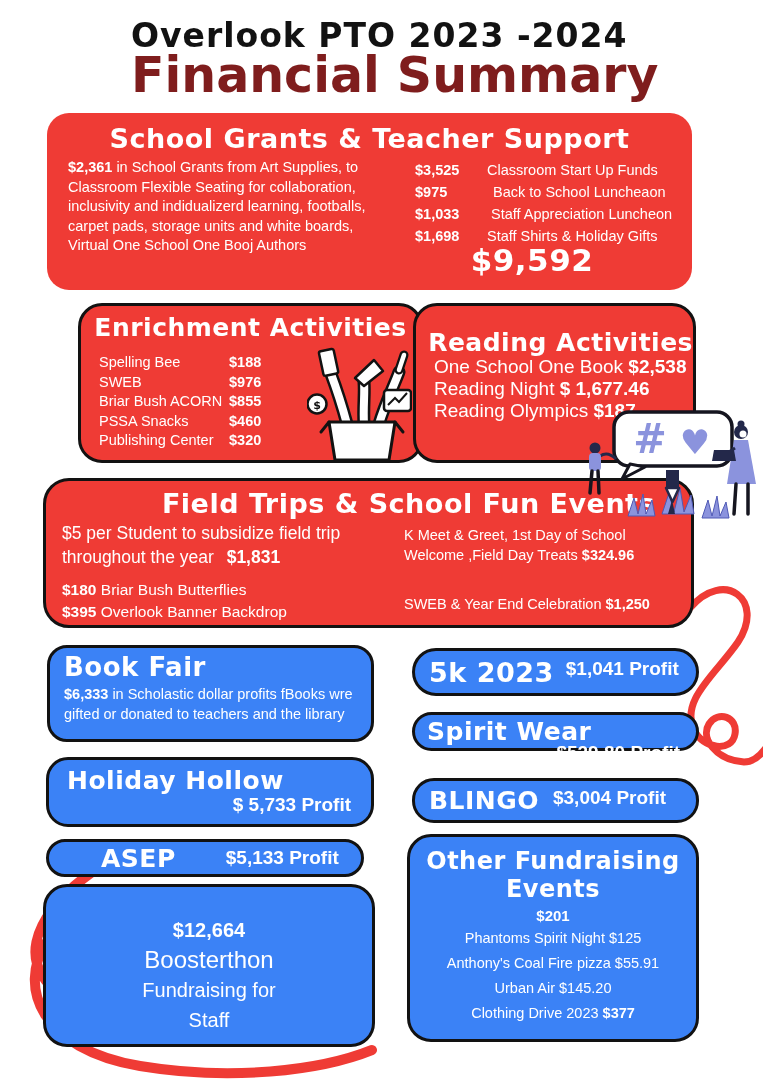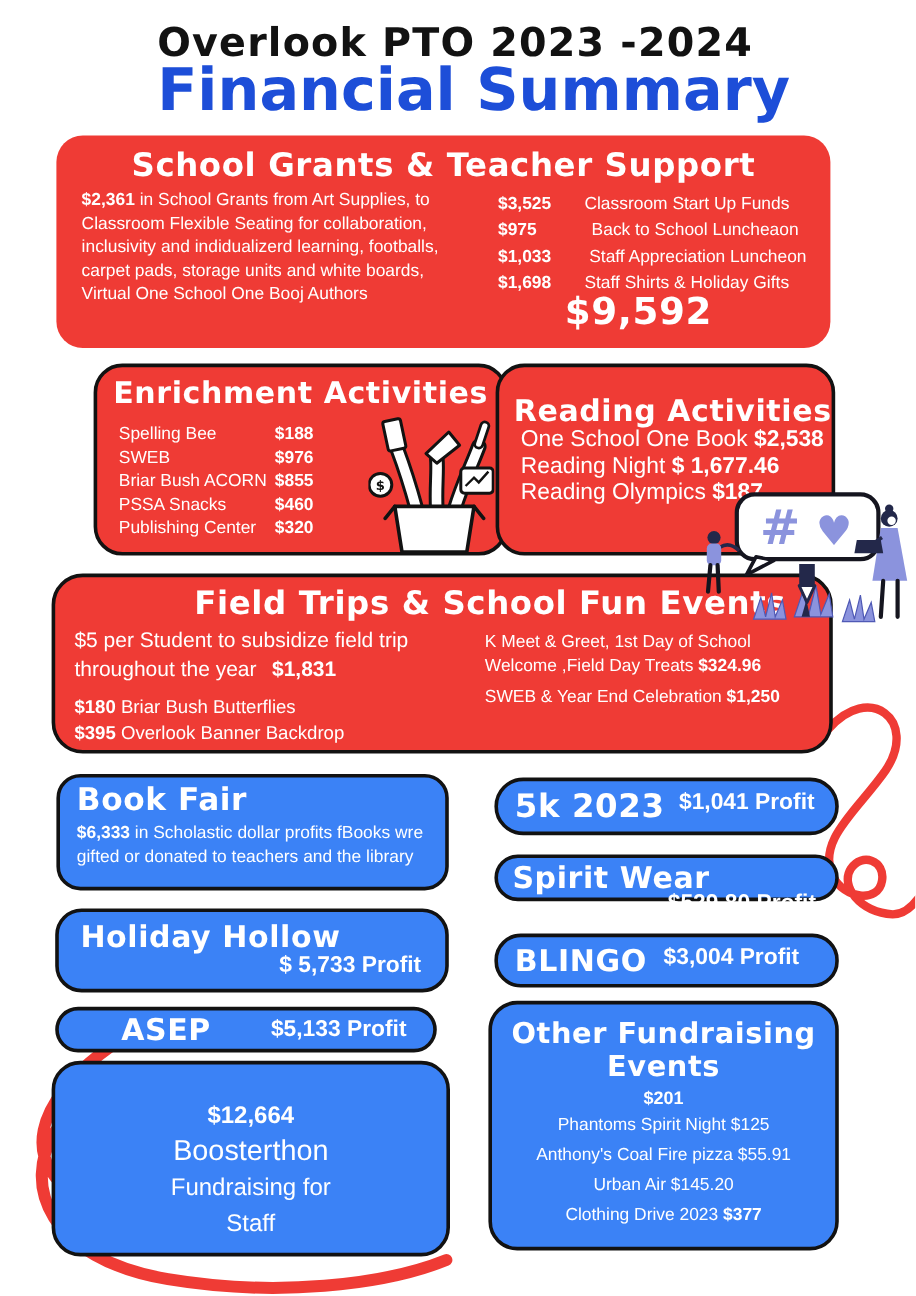--- a/index.html
+++ b/index.html
@@ -6,21 +6,21 @@
   .canvas {
     position:relative; width:763px; height:1080px; background:#ffffff;
     overflow:hidden; font-family:"Liberation Sans", sans-serif; color:#fff;
   }
   .hand { font-family:"DejaVu Sans", sans-serif; font-weight:bold; letter-spacing:.5px; }
   .abs { position:absolute; }
   .redbox { position:absolute; background:#ef3b35; border-radius:22px; color:#fff; box-sizing:border-box; }
   .bordered { border:3.5px solid #121212; }
   .graybox { position:absolute; background:#3b82f6; border:3.5px solid #121212; border-radius:22px; color:#fff; box-sizing:border-box; }
   .title1 { position:absolute; left:131px; top:16px; font-size:33px; color:#121212; letter-spacing:1px; }
-  .title2 { position:absolute; left:131px; top:47px; font-size:49px; color:#1d4ed8; letter-spacing:0; }
+  .title2 { position:absolute; left:131px; top:47px; font-size:49px; color:#7f1d1d; letter-spacing:0; }
   .boxtitle { position:absolute; left:0; right:0; text-align:center; color:#fff; }
   .row { display:flex; }
   .amt { font-weight:bold; }
   .softline { line-height:19.5px; font-size:14.5px; }
   svg text { font-family:"DejaVu Sans", sans-serif; }
   .plist div { line-height:25px; }
 </style>
 </head>
 <body>
 
@@ -123,21 +123,21 @@
     <div class="abs" style="left:16px; top:40px; width:340px; font-size:17.5px; line-height:24px;">
       <span>$5 per Student to subsidize field trip throughout the year</span> <b style="margin-left:8px;">$1,831</b>
     </div>
     <div class="abs" style="left:16px; top:98px; font-size:15.5px; line-height:22px;">
       <div><b>$180</b> <span>Briar Bush Butterflies</span></div>
       <div><b>$395</b> <span>Overlook Banner Backdrop</span></div>
     </div>
     <div class="abs" style="left:358px; top:44px; width:285px; font-size:14.5px; line-height:20px;">
       <span>K Meet &amp; Greet, 1st Day of School Welcome ,Field Day Treats</span> <b>$324.96</b>
     </div>
-    <div class="abs" style="left:358px; top:92px; font-size:14.5px;">
+    <div class="abs" style="left:358px; top:115px; font-size:14.5px;">
       <span>SWEB &amp; Year End Celebration</span> <b>$1,250</b>
     </div>
   </div>
 
   <svg class="abs" style="left:578px; top:398px; z-index:2;" width="185" height="135" viewBox="0 0 185 135">
     <g>
       <path d="M0,22 L6,4 L10,20 L15,0 L18,20 L24,6 L27,22 Z" transform="translate(50,96)" fill="#8b93dd" stroke="#4f59b5" stroke-width="1"></path>
       <path d="M0,26 L7,5 L12,24 L18,0 L22,24 L29,7 L32,26 Z" transform="translate(84,90)" fill="#8b93dd" stroke="#4f59b5" stroke-width="1"></path>
       <path d="M6,22 L10,8 L13,22 Z" transform="translate(84,94)" fill="#23284a"></path>
       <path d="M0,22 L6,4 L10,20 L15,0 L18,20 L24,6 L27,22 Z" transform="translate(124,98)" fill="#8b93dd" stroke="#4f59b5" stroke-width="1"></path>

